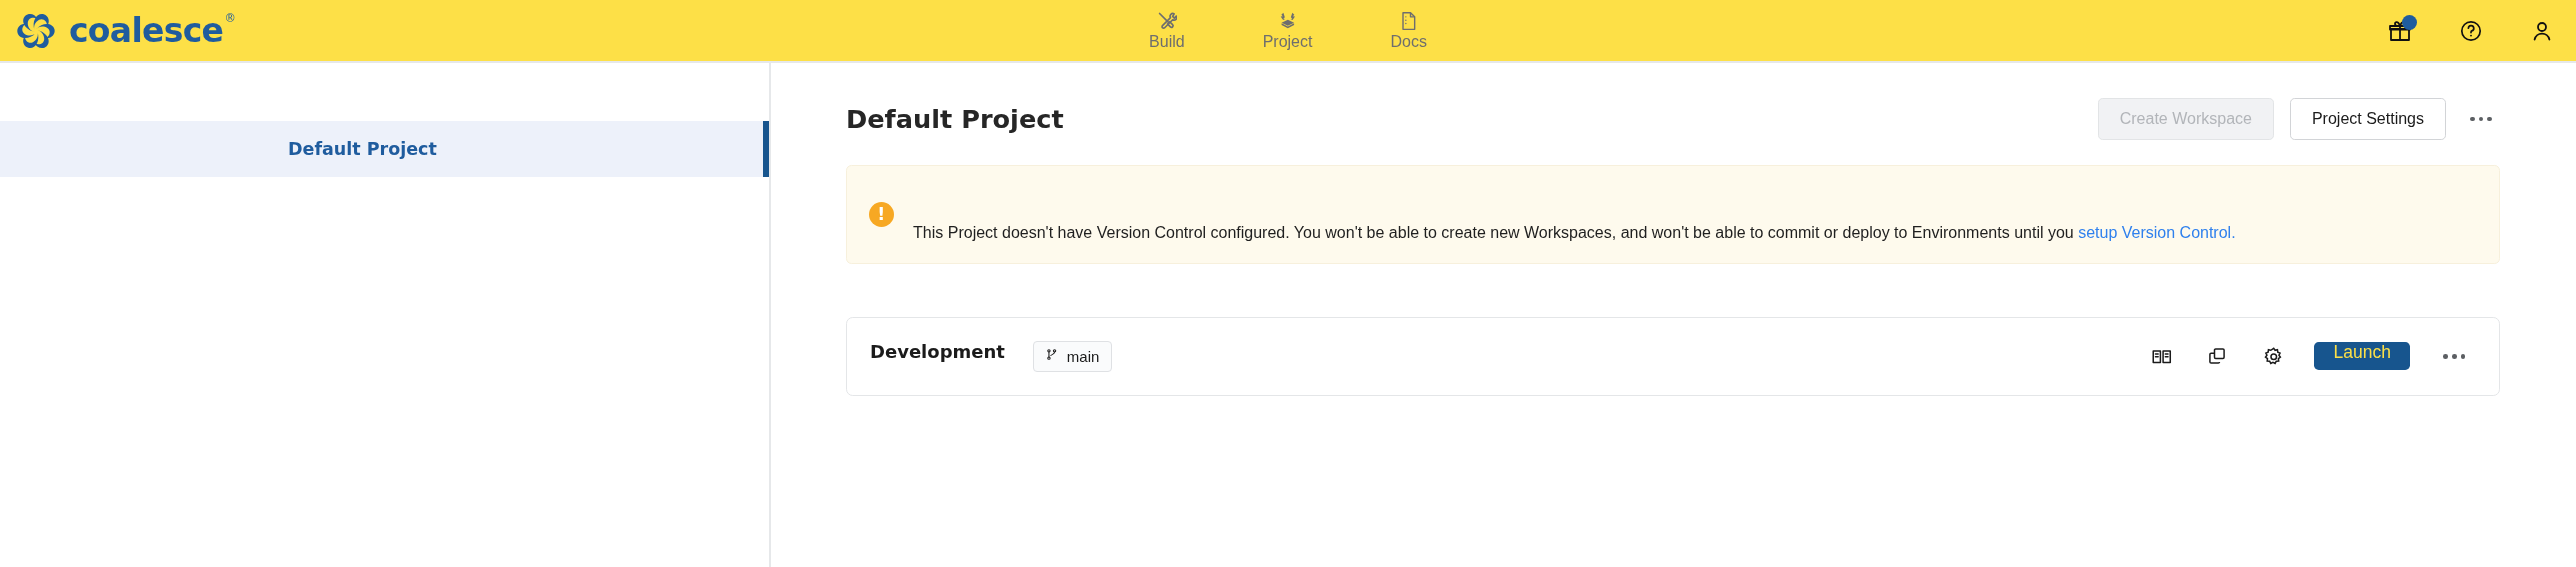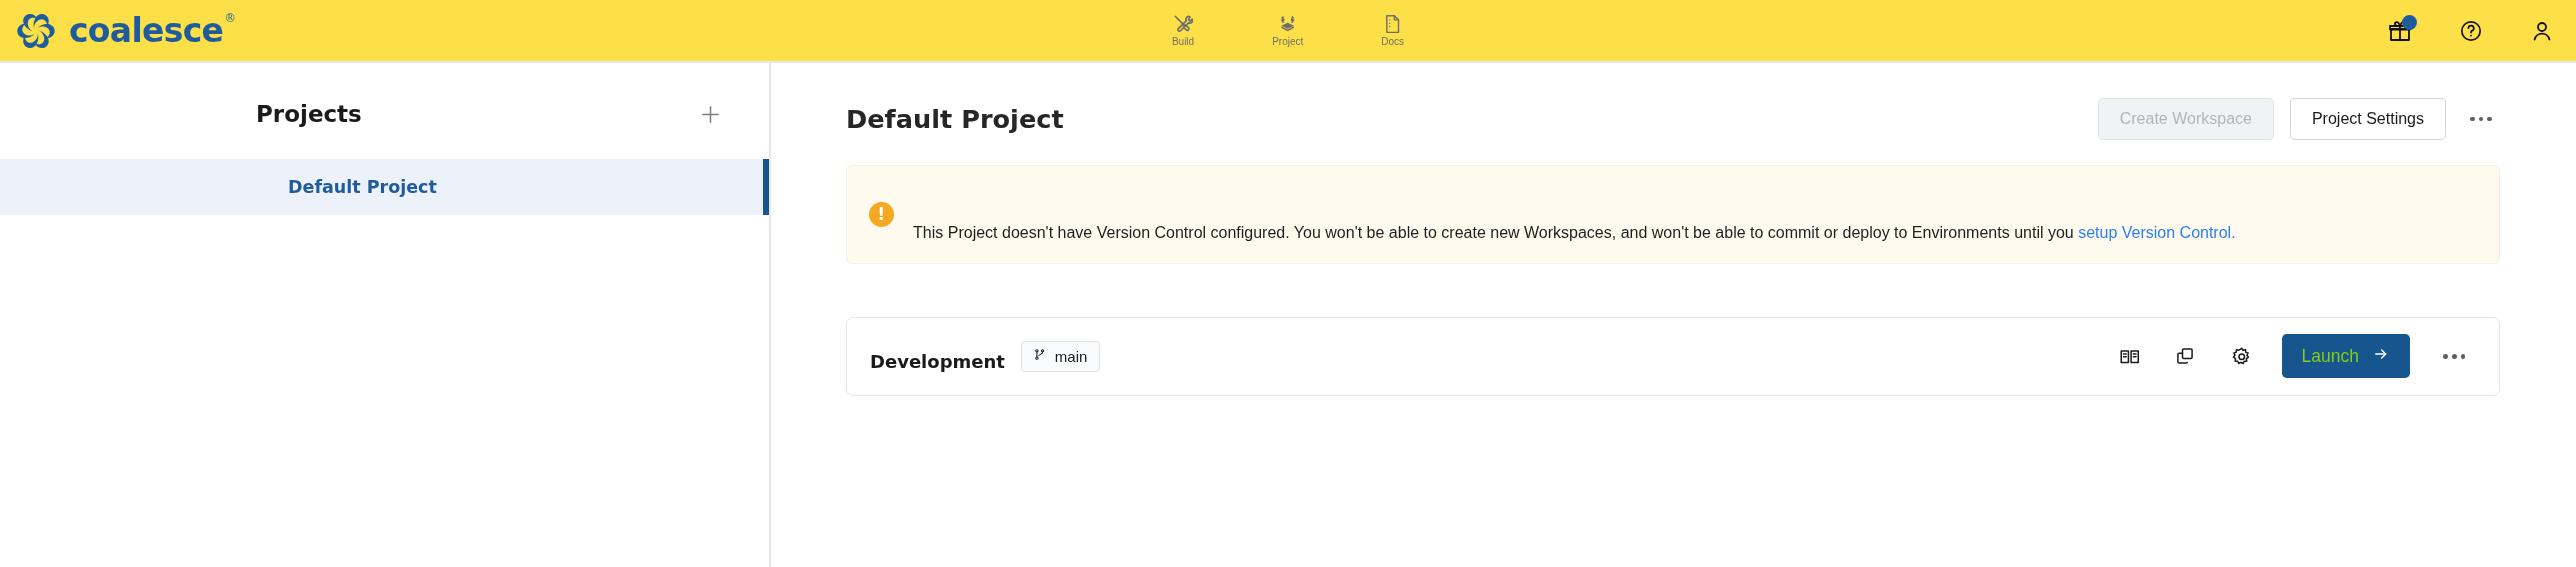--- a/index.html
+++ b/index.html
@@ -59,21 +59,21 @@
   .nav-item {
     display: flex;
     flex-direction: column;
     align-items: center;
     gap: 2px;
     cursor: pointer;
     padding: 1.3px 4px;
   }
   .nav-icon { height: 20px; display: flex; align-items: center; justify-content: center; }
   .nav-label {
-    font-size: 10px;
+    font-size: 16px;
     color: #6e6e6e;
     font-family: "Liberation Sans", sans-serif;
   }
 
   .header-actions {
     position: absolute;
     right: 20px;
     display: flex;
     align-items: center;
     gap: 43px;
@@ -230,60 +230,60 @@
     margin-top: 53px;
     border: 1.3px solid #e4e6e8;
     border-radius: 6.7px;
     background: #ffffff;
     height: 79px;
     display: flex;
     align-items: center;
     justify-content: space-between;
     padding: 0 25.6px 0 23px;
   }
-  .card-left { display: flex; align-items: flex-end; gap: 9px; }
+  .card-left { display: flex; align-items: flex-start; gap: 28px; }
   .card-title {
     font-size: 18px;
     font-weight: 700;
     color: #1b1b1b;
     font-family: "DejaVu Sans", sans-serif;
   }
   .branch-badge {
     display: flex;
     align-items: center;
     gap: 8px;
     height: 31px;
     padding: 0 11.4px;
     border: 1.3px solid #dfe1e4;
     border-radius: 4px;
     background: #fafbfc;
     font-size: 15px;
     color: #1b1b1b;
     cursor: pointer;
-    margin-left: 7px;
   }
   .card-right { display: flex; align-items: center; gap: 25px; }
   .icon-btn {
     width: 31px; height: 31px;
     display: flex; align-items: center; justify-content: center;
     cursor: pointer;
   }
   .launch-btn {
-    height: 44px;
+    height: 28px;
     background: #17558e;
-    color: #84cc16;
+    color: #fde047;
     border: none;
     border-radius: 4.7px;
     font-size: 17.5px;
     padding: 0 19.5px;
     display: flex;
     align-items: center;
     gap: 12px;
     cursor: pointer;
     font-family: "Liberation Sans", sans-serif;
+    flex-direction: column;
   }
 </style>
 </head>
 <body>
 
 <div class="header">
 
   <div class="brand">
     <svg class="brand-mark" viewBox="0 0 100 100">
       <g fill="#1f5c9e">
@@ -369,28 +369,20 @@
         <path d="M4.6 20.5a7.6 7.6 0 0 1 14.8 0"></path>
       </svg>
     </div>
 
   </div>
 </div>
 
 <div class="shell">
 
   <div class="sidebar">
-    <div class="sidebar-head">
-      <span class="sidebar-title">Projects</span>
-      <span class="add-btn">
-        <svg width="23" height="23" viewBox="0 0 24 24" stroke="#7a7d82" stroke-width="1.6" stroke-linecap="round">
-          <path d="M12 4v16M4 12h16"></path>
-        </svg>
-      </span>
-    </div>
     <div class="sidebar-list">
       <div class="sidebar-item selected">
         <span>Default Project</span>
       </div>
     </div>
   </div>
 
   <div class="main">
     <div class="main-inner">
 

